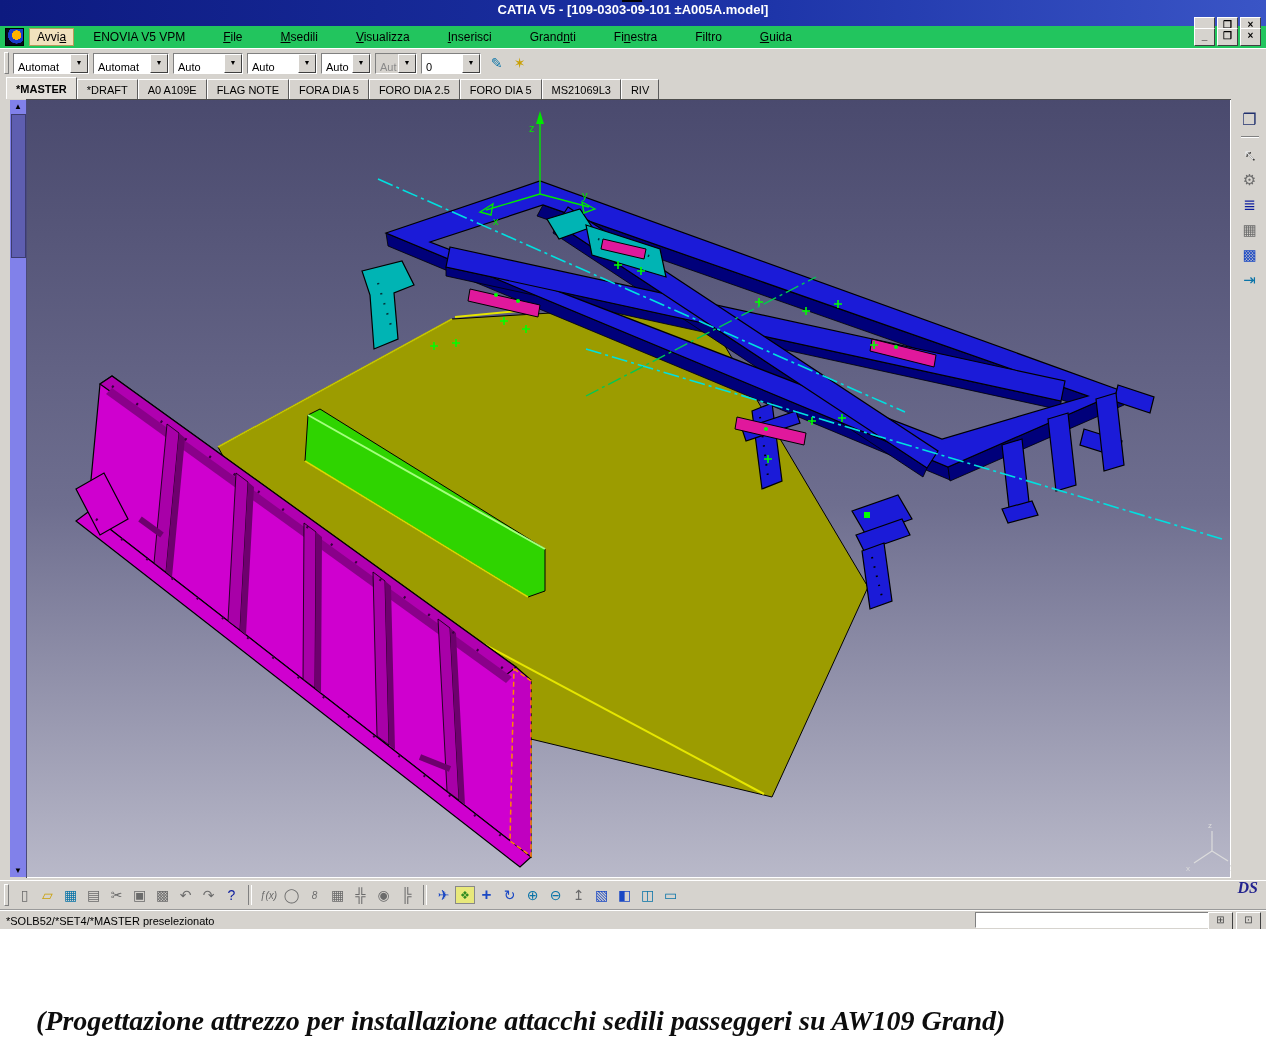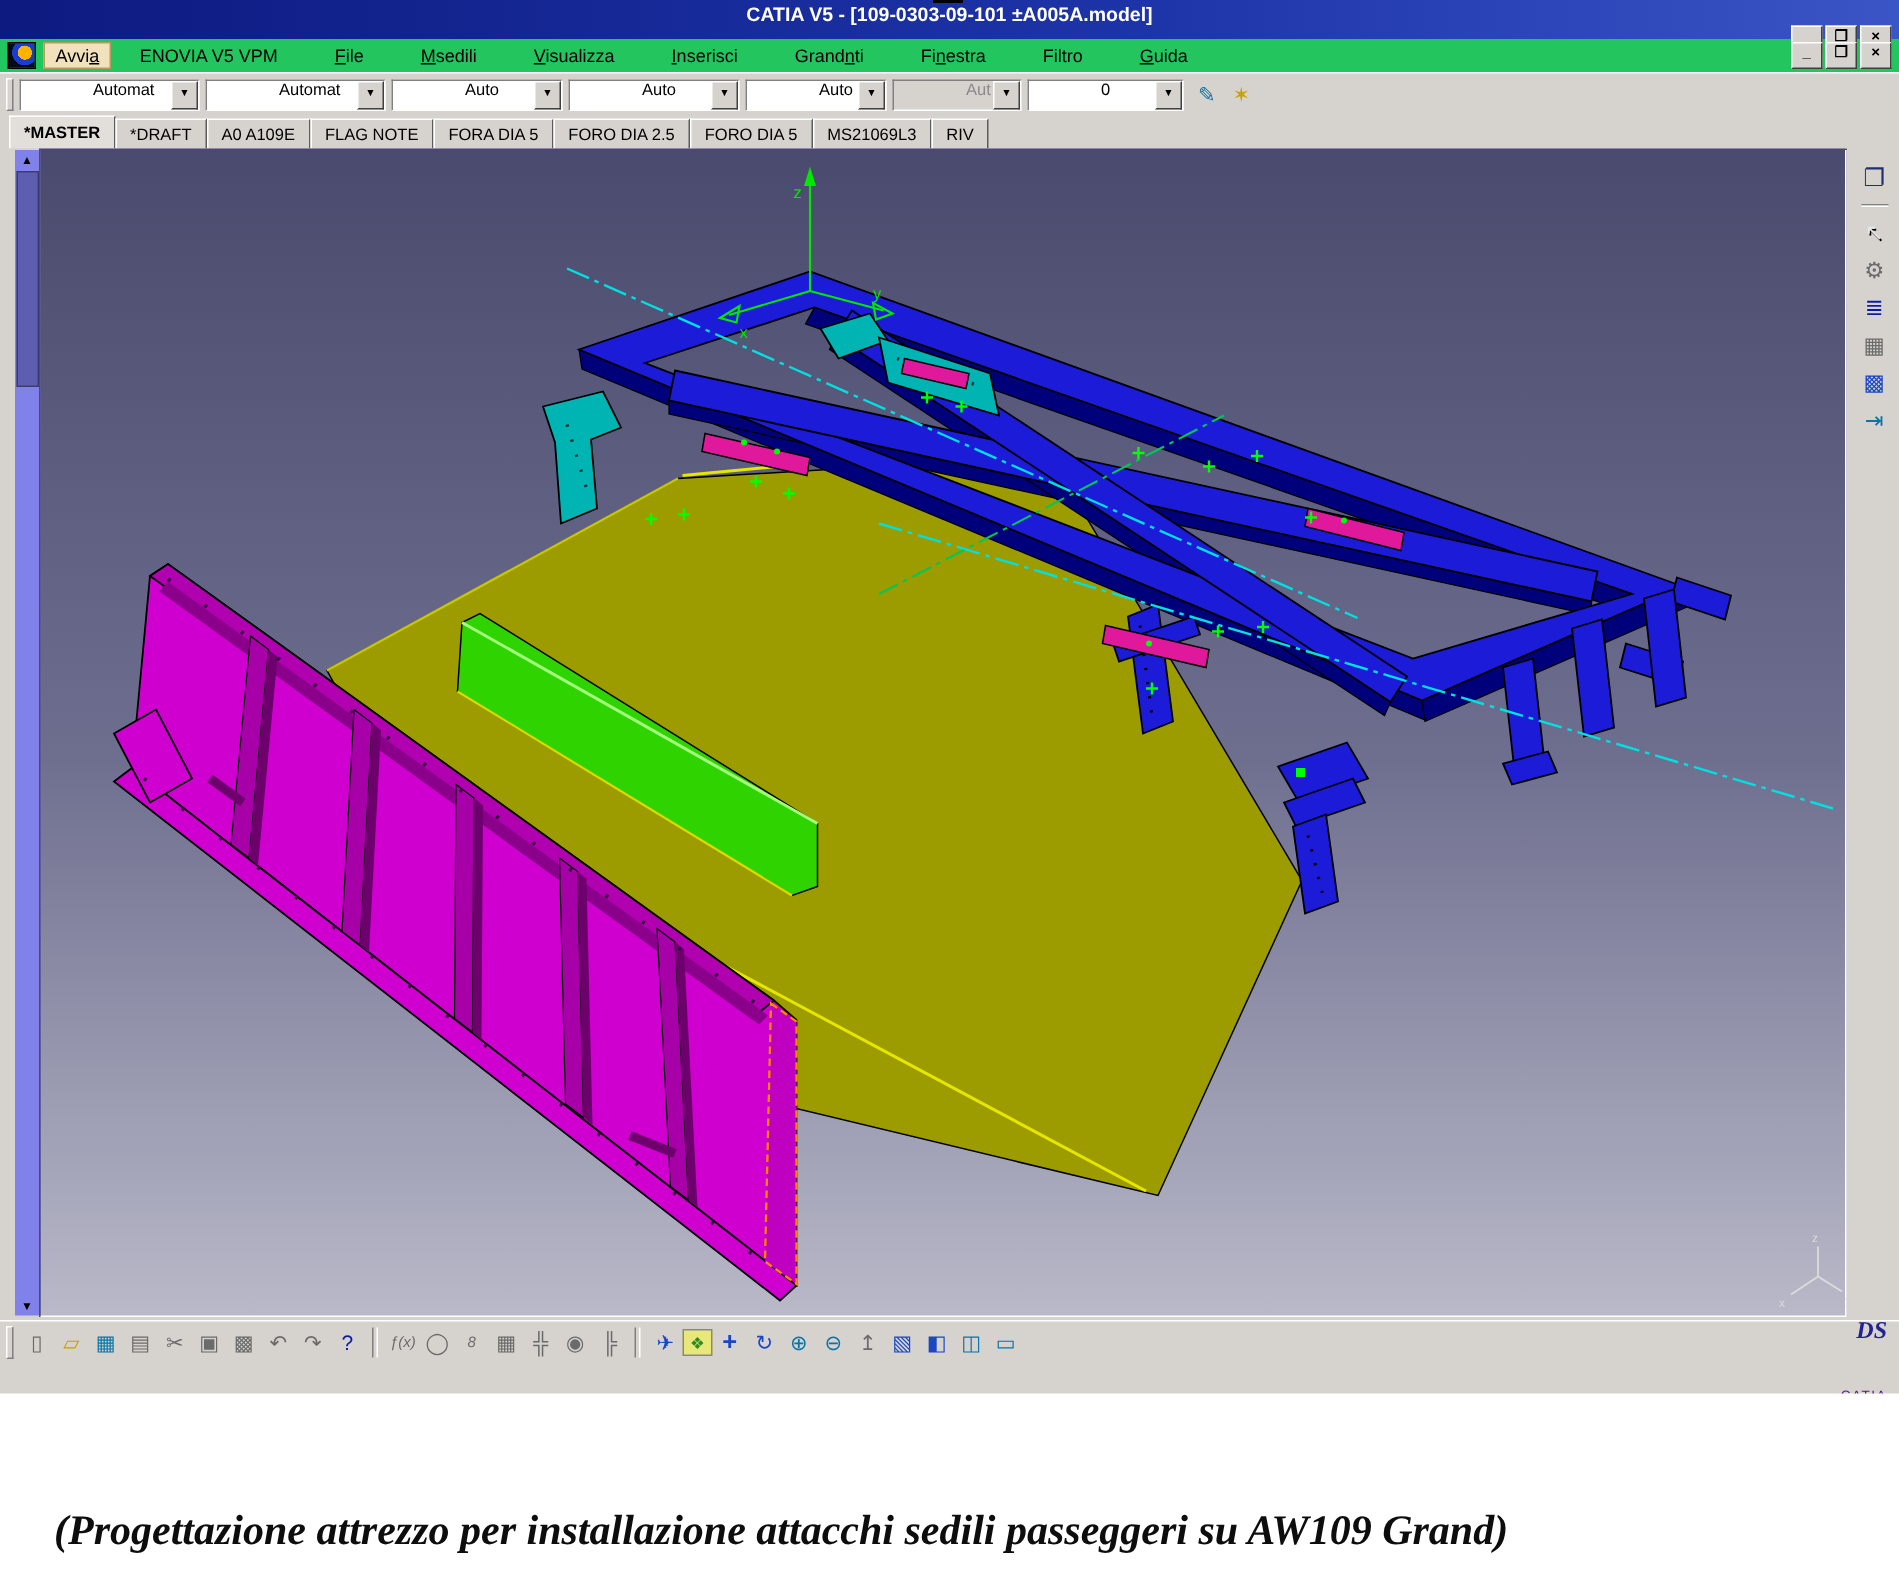--- a/index.html
+++ b/index.html
@@ -17,22 +17,22 @@
 
   
   .menubar{height:22px;display:flex;align-items:center;font-size:12px;background:#22c55e;padding:0 3px;}
   .menubar .applogo{width:17px;height:16px;}
   .menu-item{padding:2px 19px;color:#000;white-space:nowrap;}
   .menu-item.hl{background:#f1e2bd;border:1px solid #b79b5b;padding:1px 7px;}
 
   
   .combobar{height:28px;display:flex;align-items:center;background:#d6d3ce;border-top:1px solid #ffffff;padding-left:2px;}
   .grip{width:3px;height:20px;background:#d6d3ce;border:1px solid;border-color:#ffffff #808080 #808080 #ffffff;margin:0 4px 0 2px;}
-  .combo{display:flex;align-items:flex-start;height:19px;background:#fff;border:1px solid;border-color:#808080 #ffffff #ffffff #808080;
-    font-size:11px;margin-right:4px;padding-left:44px;}
+  .combo{display:flex;align-items:flex-end;height:19px;background:#fff;border:1px solid;border-color:#808080 #ffffff #ffffff #808080;
+    font-size:11px;margin-right:4px;}
   .combo .val{padding:0 4px;white-space:nowrap;overflow:hidden;flex:1;}
   .combo .dd{width:16px;height:17px;background:#d6d3ce;border:1px solid;border-color:#ffffff #404040 #404040 #ffffff;
     text-align:center;font-size:7px;line-height:16px;color:#000;}
   .combo.disabled{background:#d6d3ce;}
   .combo.disabled .val{color:#8a8a8a;}
   .w74{width:74px}.w68{width:68px}.w48{width:48px}.w40{width:40px}.w58{width:58px}
   .toolbtn{width:23px;height:21px;display:flex;align-items:center;justify-content:center;font-size:14px;}
 
   
   .tabbar{height:22px;display:flex;align-items:flex-end;background:#d6d3ce;padding-left:6px;font-size:11px;}
@@ -327,16 +327,22 @@
     <div class="bicon c-blue">▧</div>
     <div class="bicon c-blue">◧</div>
     <div class="bicon c-teal">◫</div>
     <div class="bicon c-teal">▭</div>
     <div class="dslogo">
       <span class="ds-ds">DS</span>
       <span class="ds-catia">CATIA</span>
     </div>
   </div>
 
+  <div class="statusbar">
+    <span>*SOLB52/*SET4/*MASTER preselezionato</span>
+    <input class="sinput" type="text" value="" style="">
+    <div class="sbtn sbtn1">⊞</div>
+    <div class="sbtn sbtn2">⊡</div>
+  </div>
 
 </div>
 
 <div class="caption">(Progettazione attrezzo per installazione attacchi sedili passeggeri su AW109 Grand)</div>
 
 </body></html>

